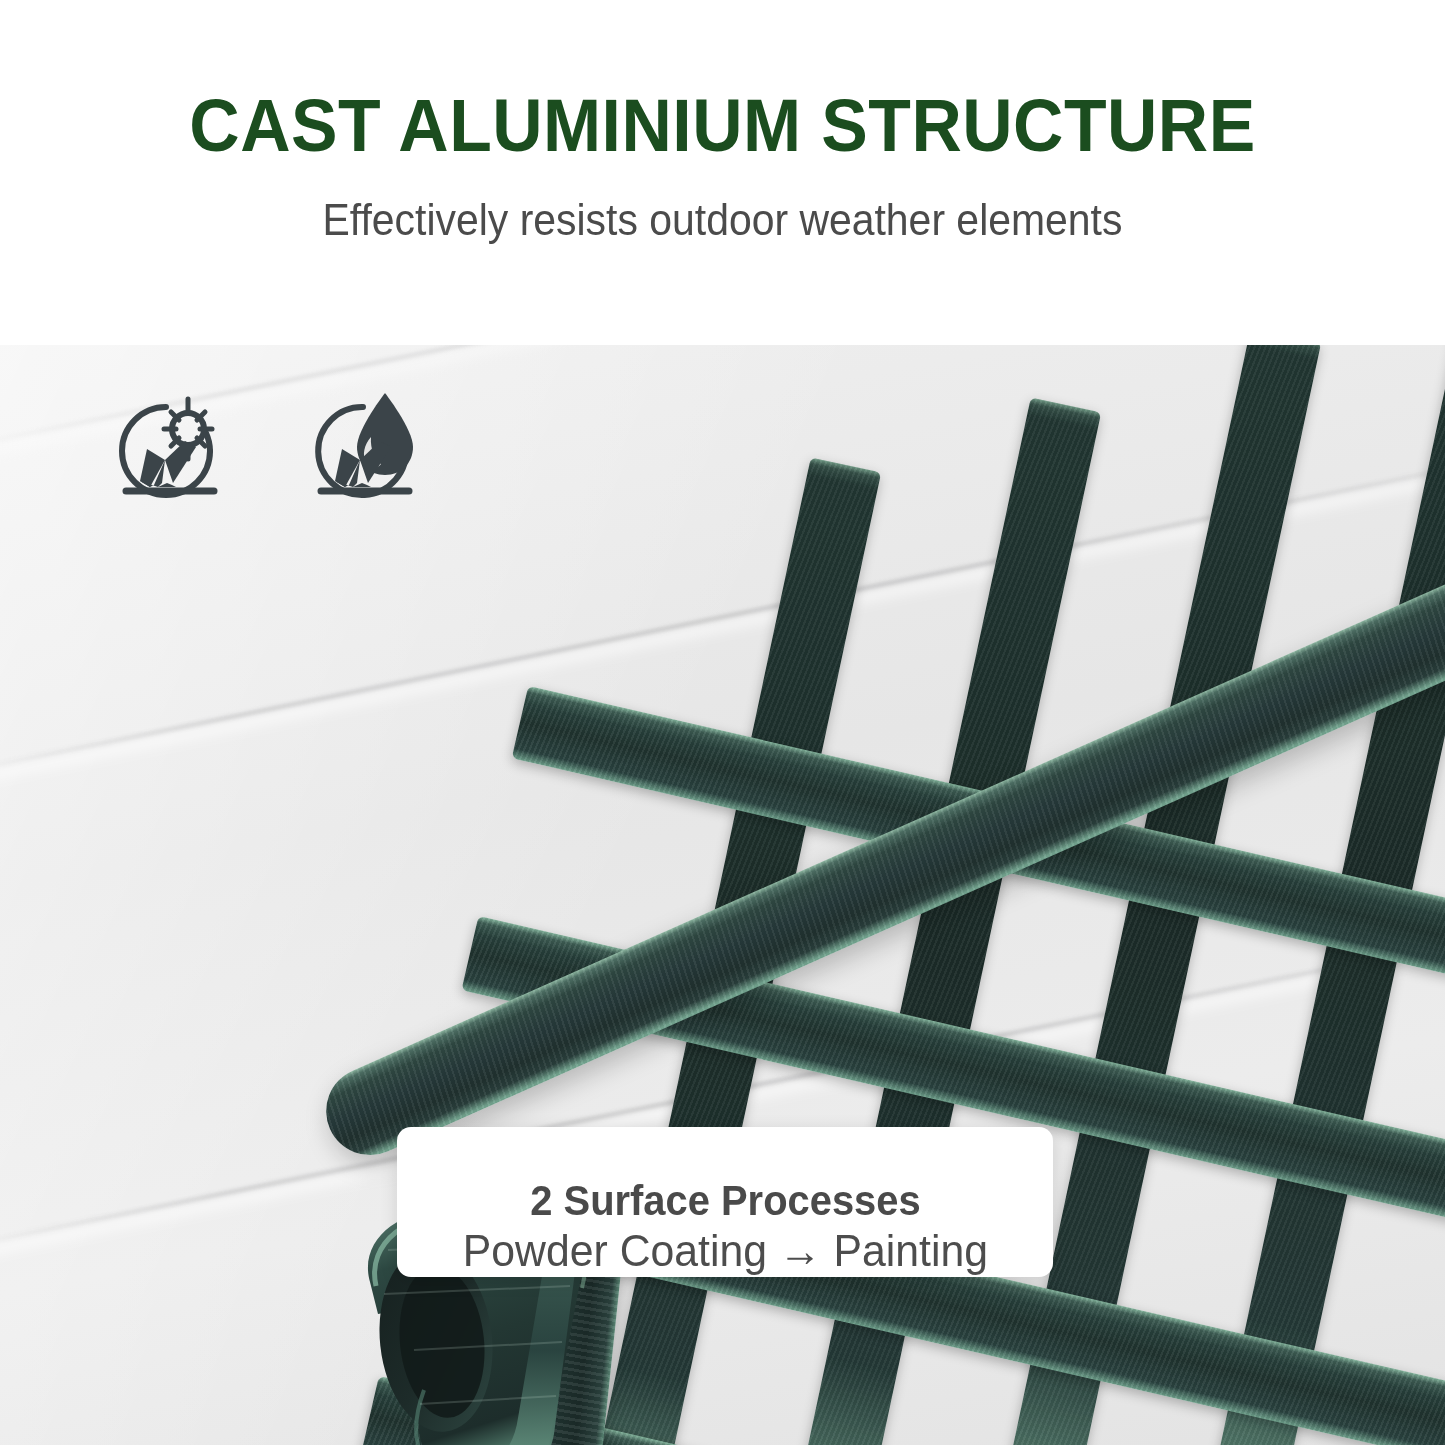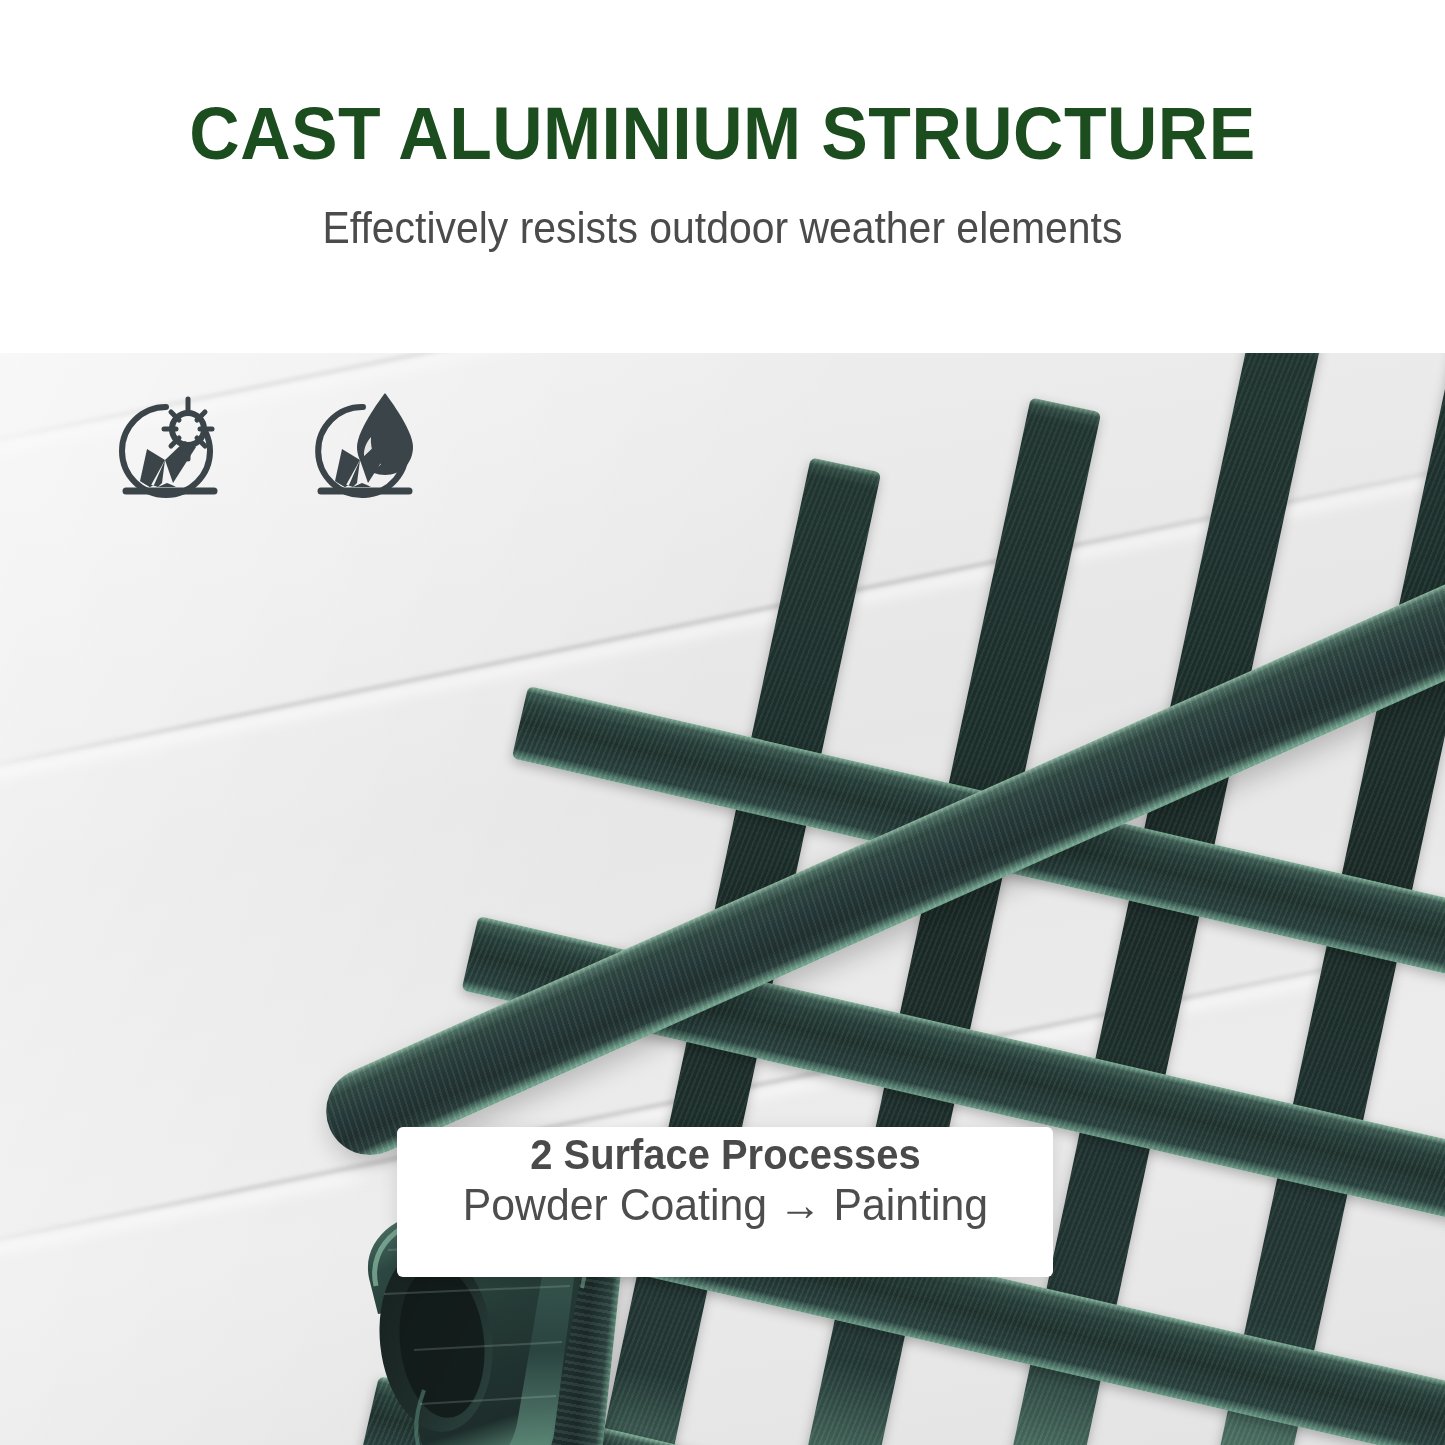--- a/index.html
+++ b/index.html
@@ -3,21 +3,21 @@
 <meta charset="utf-8">
 <style>
   * { margin:0; padding:0; box-sizing:border-box; }
   html,body { width:1445px; height:1445px; background:#ffffff; overflow:hidden; }
   body { font-family:"Liberation Sans", sans-serif; }
 
   .canvas { position:relative; width:1445px; height:1445px; overflow:hidden; background:#fff; }
 
   
   .header {
-    position:absolute; left:0; top:8px; width:1445px; height:345px;
+    position:absolute; left:0; top:0; width:1445px; height:345px;
     background:#ffffff; z-index:30;
   }
   .headline {
     position:absolute; left:0; top:88px; width:1445px;
     text-align:center;
     font-family:"Liberation Sans", sans-serif;
     font-weight:bold;
     font-size:75px;
     letter-spacing:0.5px;
     line-height:1.0;
@@ -132,25 +132,25 @@
     display:flex; gap:80px; align-items:flex-start;
     z-index:25;
   }
   .icon-box { width:115px; height:135px; }
 
   
   .caption {
     position:absolute; left:397px; top:1127px;
     width:656px; height:150px;
     background:#ffffff;
-    border-radius:6px;
+    border-radius:14px;
     box-shadow:0 4px 18px rgba(0,0,0,0.13);
     z-index:40;
     display:flex; flex-direction:column;
-    align-items:center; justify-content:flex-start;
+    align-items:center; justify-content:flex-end;
     padding-top:4px;
   }
   .cap-title {
     font-family:"Liberation Sans", sans-serif;
     font-weight:bold;
     font-size:42px;
     color:#4a4a4a;
     line-height:1.12;
     transform:scaleX(0.95);
     white-space:nowrap;

